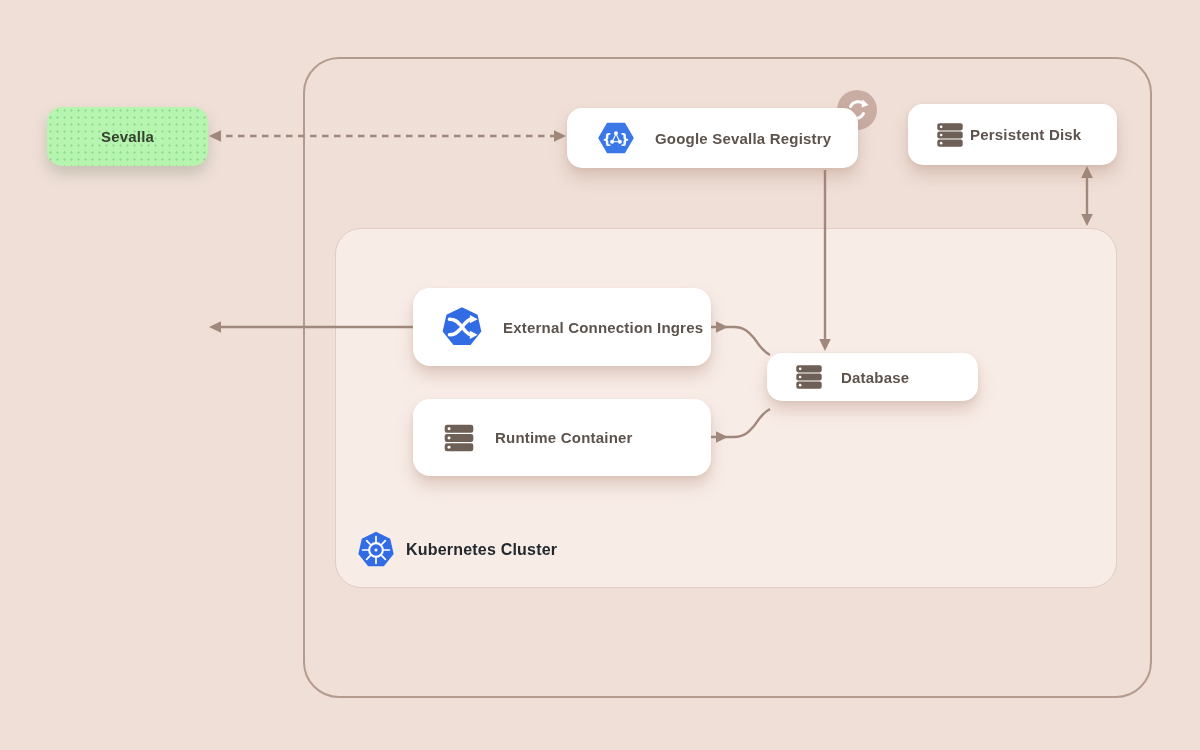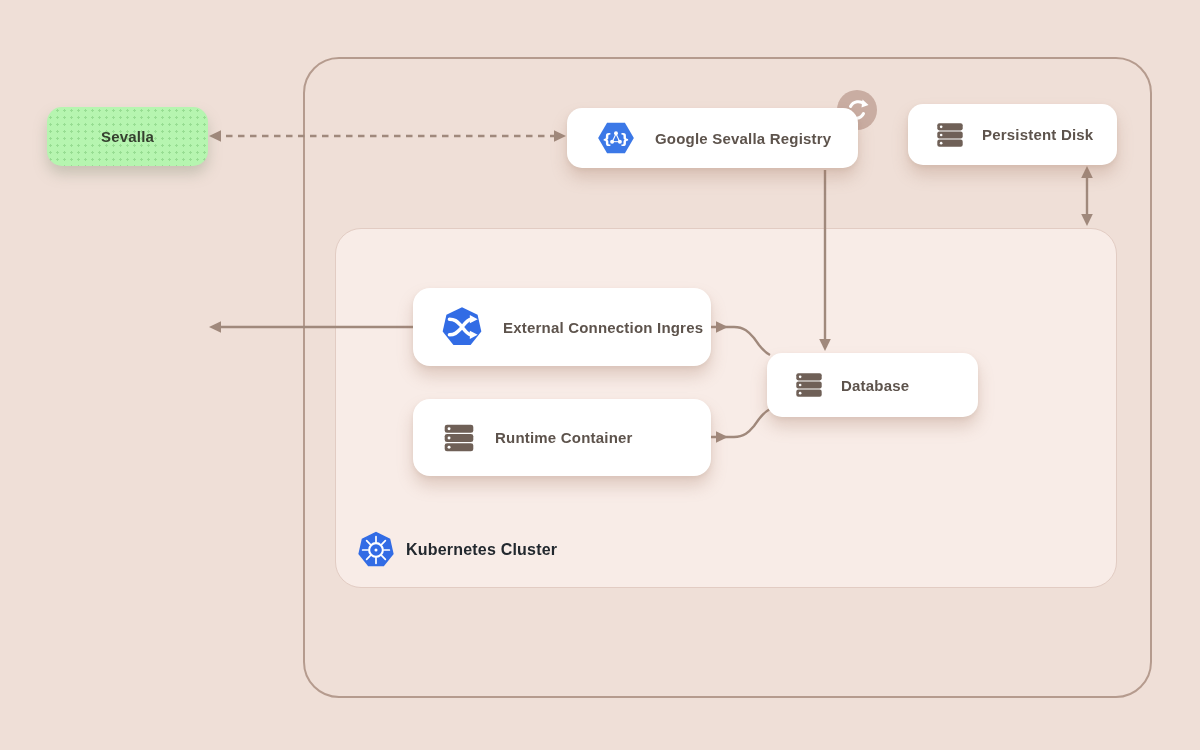--- a/index.html
+++ b/index.html
@@ -66,24 +66,24 @@
     gap: 18px;
     font-size: 15px;
     font-weight: 700;
     color: #5d534c;
     letter-spacing: 0.2px;
   }
 
   .node-sevalla      { left: 47px;  top: 107px; width: 161px; height: 59px;  }
   .node-external-app { left: 47px;  top: 268px; width: 161px; height: 117px; border-radius: 18px; }
   .node-registry     { left: 567px; top: 108px; width: 291px; height: 60px;  padding-left: 28px; }
-  .node-disk         { left: 908px; top: 104px; width: 209px; height: 61px;  padding-left: 26px; gap: 16px; }
+  .node-disk         { left: 908px; top: 104px; width: 209px; height: 61px;  padding-left: 26px; gap: 4px; }
   .node-ingress      { left: 413px; top: 288px; width: 298px; height: 78px;  padding-left: 26px; border-radius: 17px; }
   .node-runtime      { left: 413px; top: 399px; width: 298px; height: 77px;  padding-left: 28px; border-radius: 17px; }
-  .node-database     { left: 767px; top: 353px; width: 211px; height: 64px;  padding-left: 26px; gap: 16px; }
+  .node-database     { left: 767px; top: 353px; width: 211px; height: 48px;  padding-left: 26px; gap: 16px; }
 
   .icon { flex: 0 0 auto; display: block; }
 
   .badge-refresh {
     position: absolute;
     left: 837px; top: 90px;
     width: 40px; height: 40px;
     z-index: 2;
   }
 

